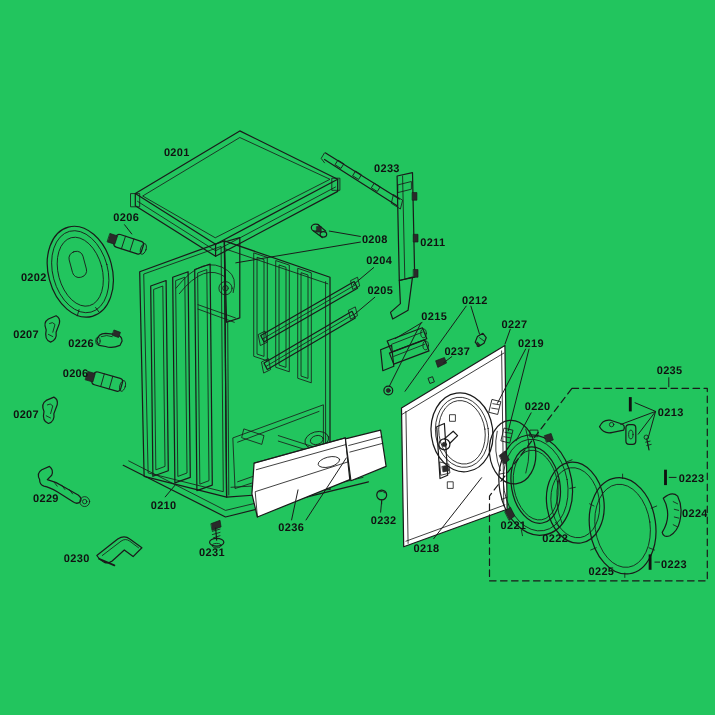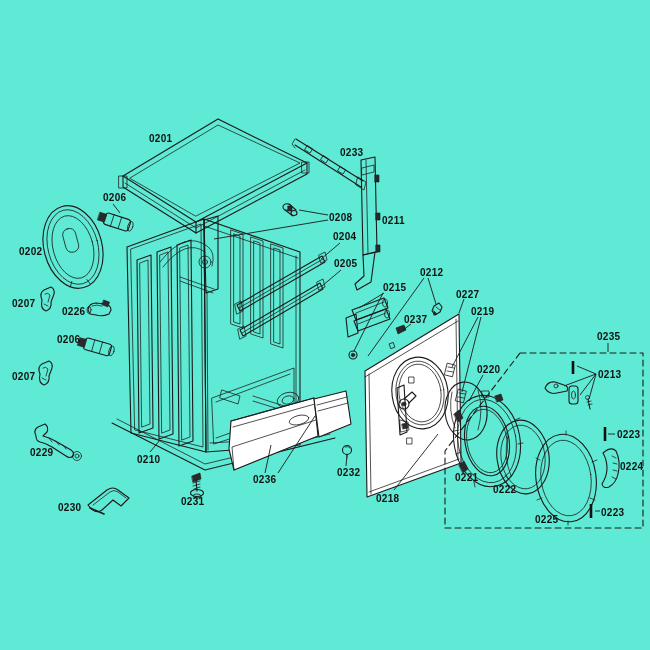--- a/index.html
+++ b/index.html
@@ -1,16 +1,16 @@
 <!DOCTYPE html>
 <html><head>
 <meta charset="utf-8">
 <style>
   html,body{margin:0;padding:0;background:#fff;}
-  .stage{position:relative;width:650px;height:650px;background:#5eead4;overflow:hidden;
+  .stage{position:relative;width:650px;height:650px;background:#22c55e;overflow:hidden;
          font-family:"Liberation Sans", sans-serif;}
   svg{display:block;}
   .ln{stroke:#1a1a1a;fill:none;stroke-width:1.1;stroke-linejoin:round;stroke-linecap:round;}
   .thin{stroke-width:0.75;}
   .thick{stroke-width:1.6;}
   .wht{fill:#ffffff;}
   .drk{fill:#2a2a2a;stroke:#1a1a1a;stroke-width:0.6;}
   .dash{stroke-dasharray:6 4;stroke-width:1.1;}
   .leader{stroke:#1a1a1a;stroke-width:0.9;fill:none;}
   .part-label{font:bold 10px "Liberation Sans",sans-serif;fill:#111;letter-spacing:0.3px;}

